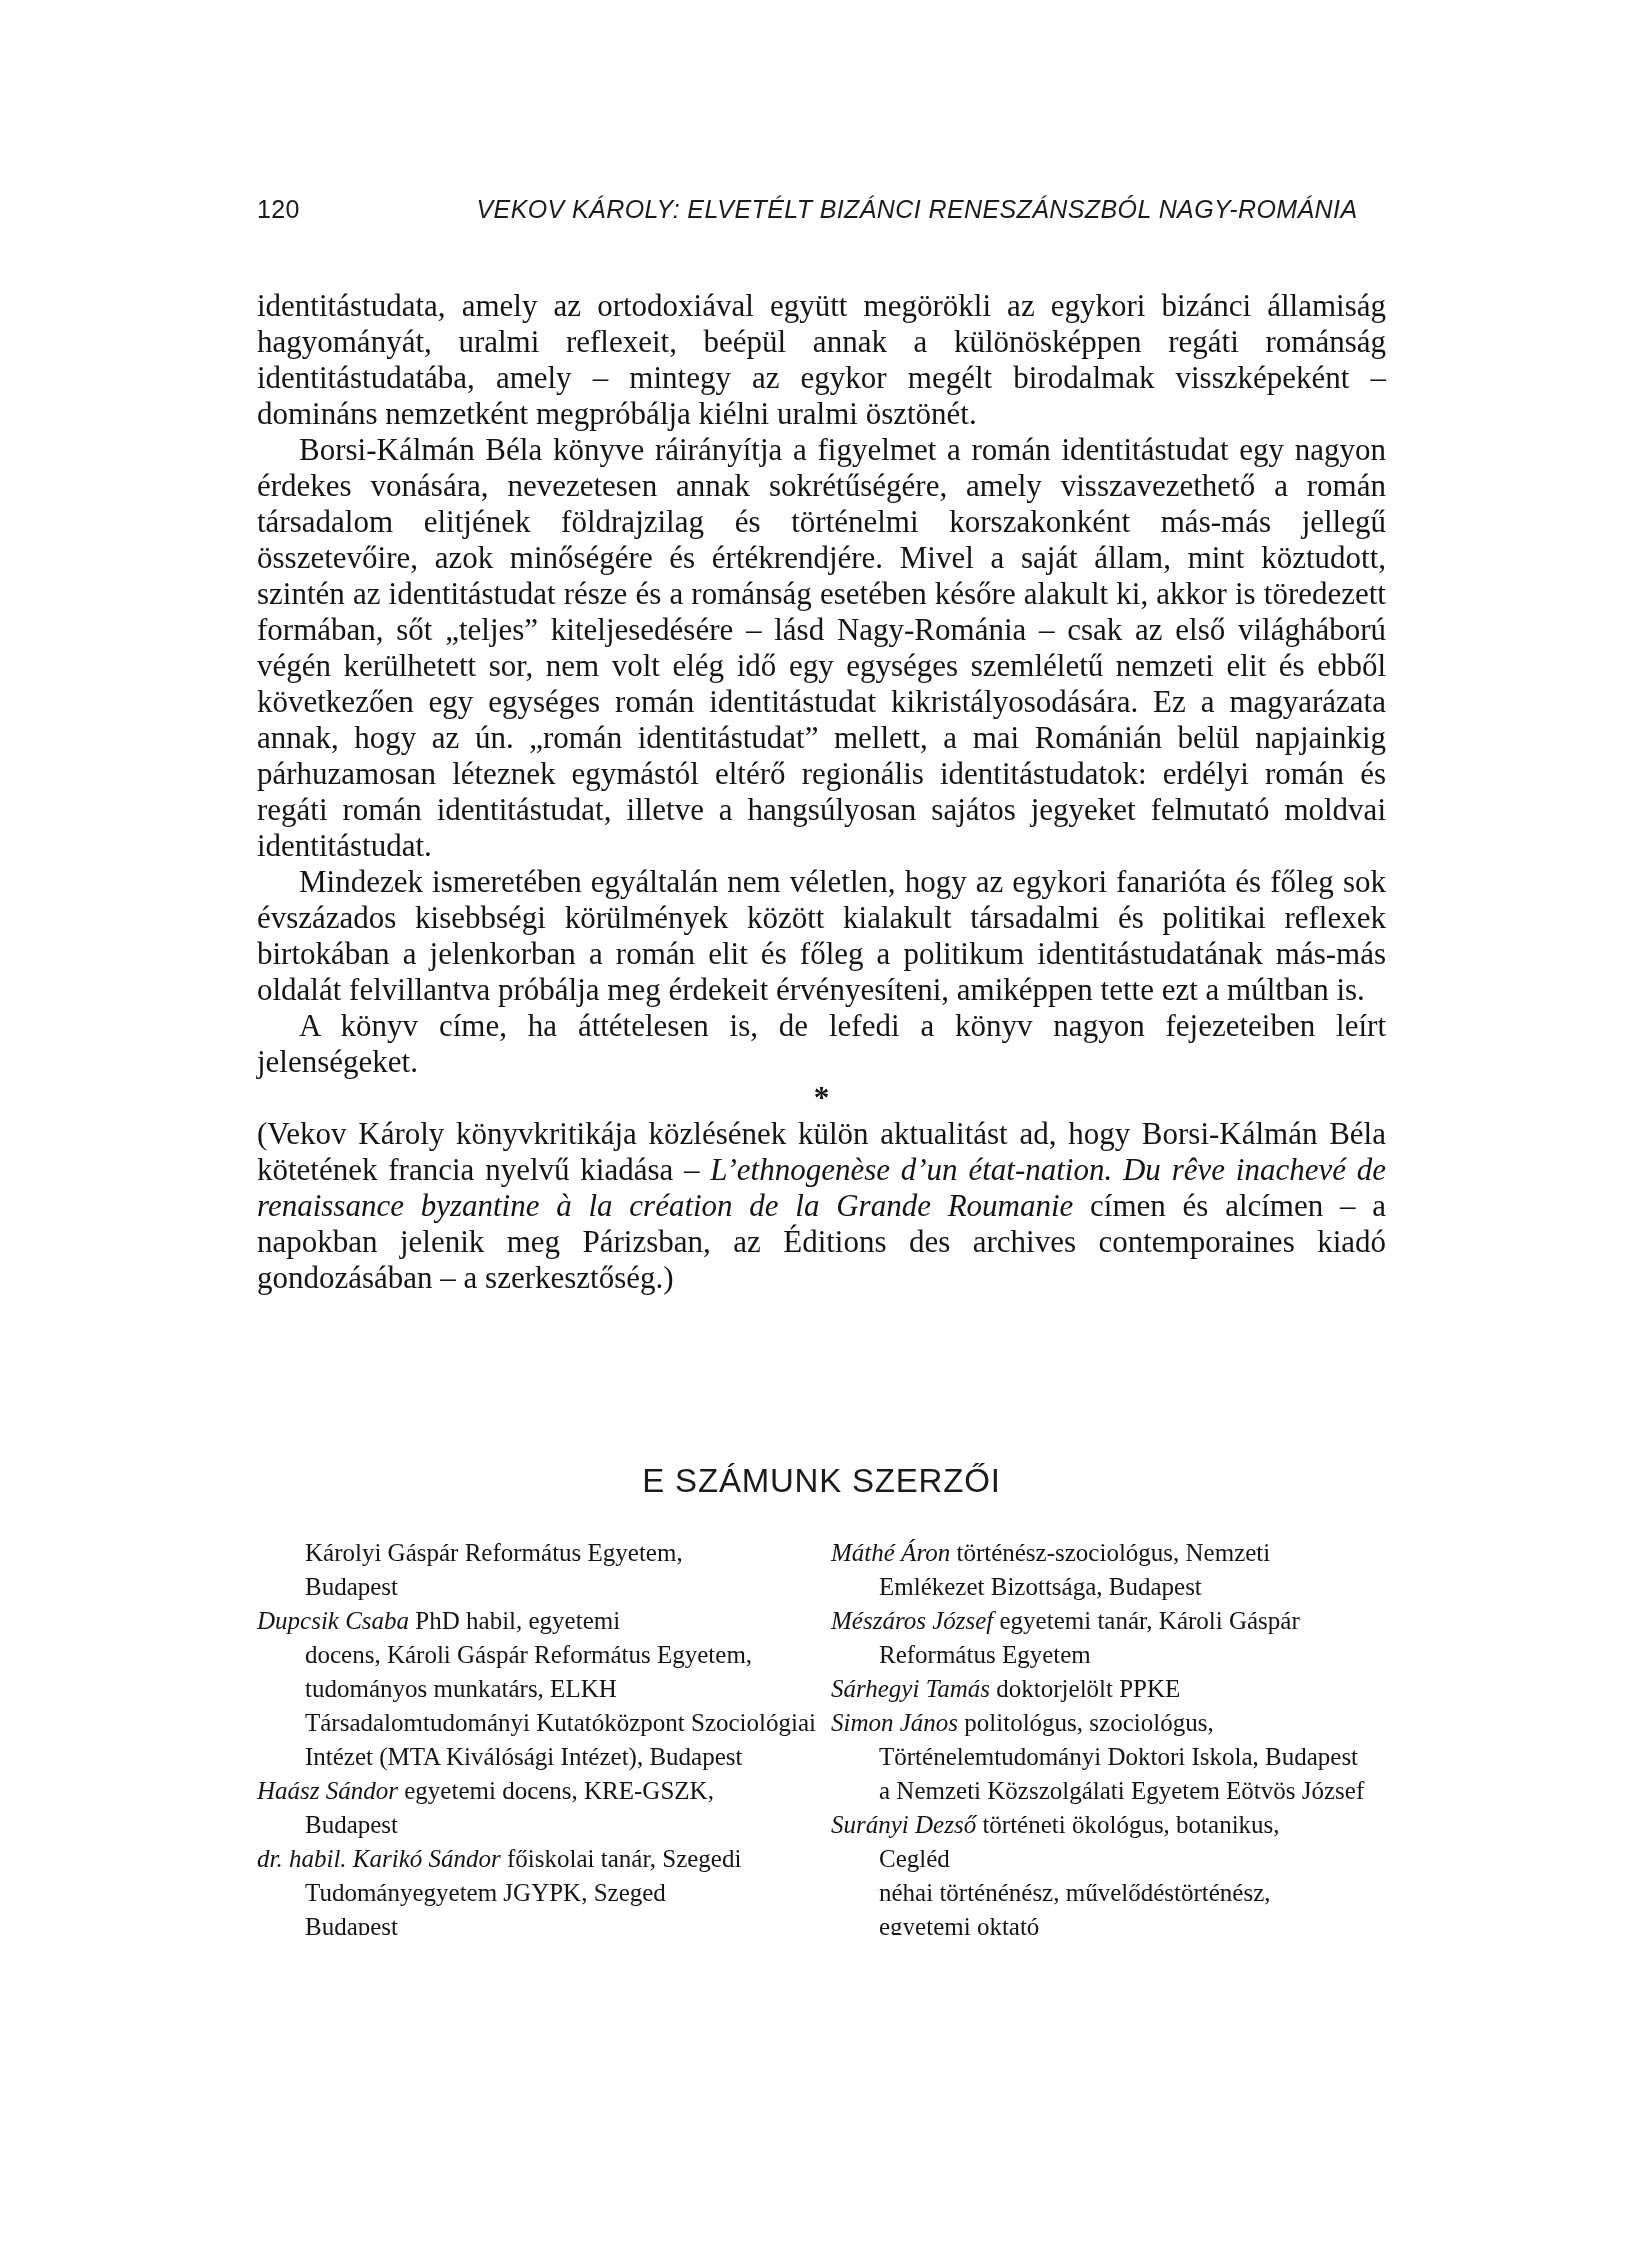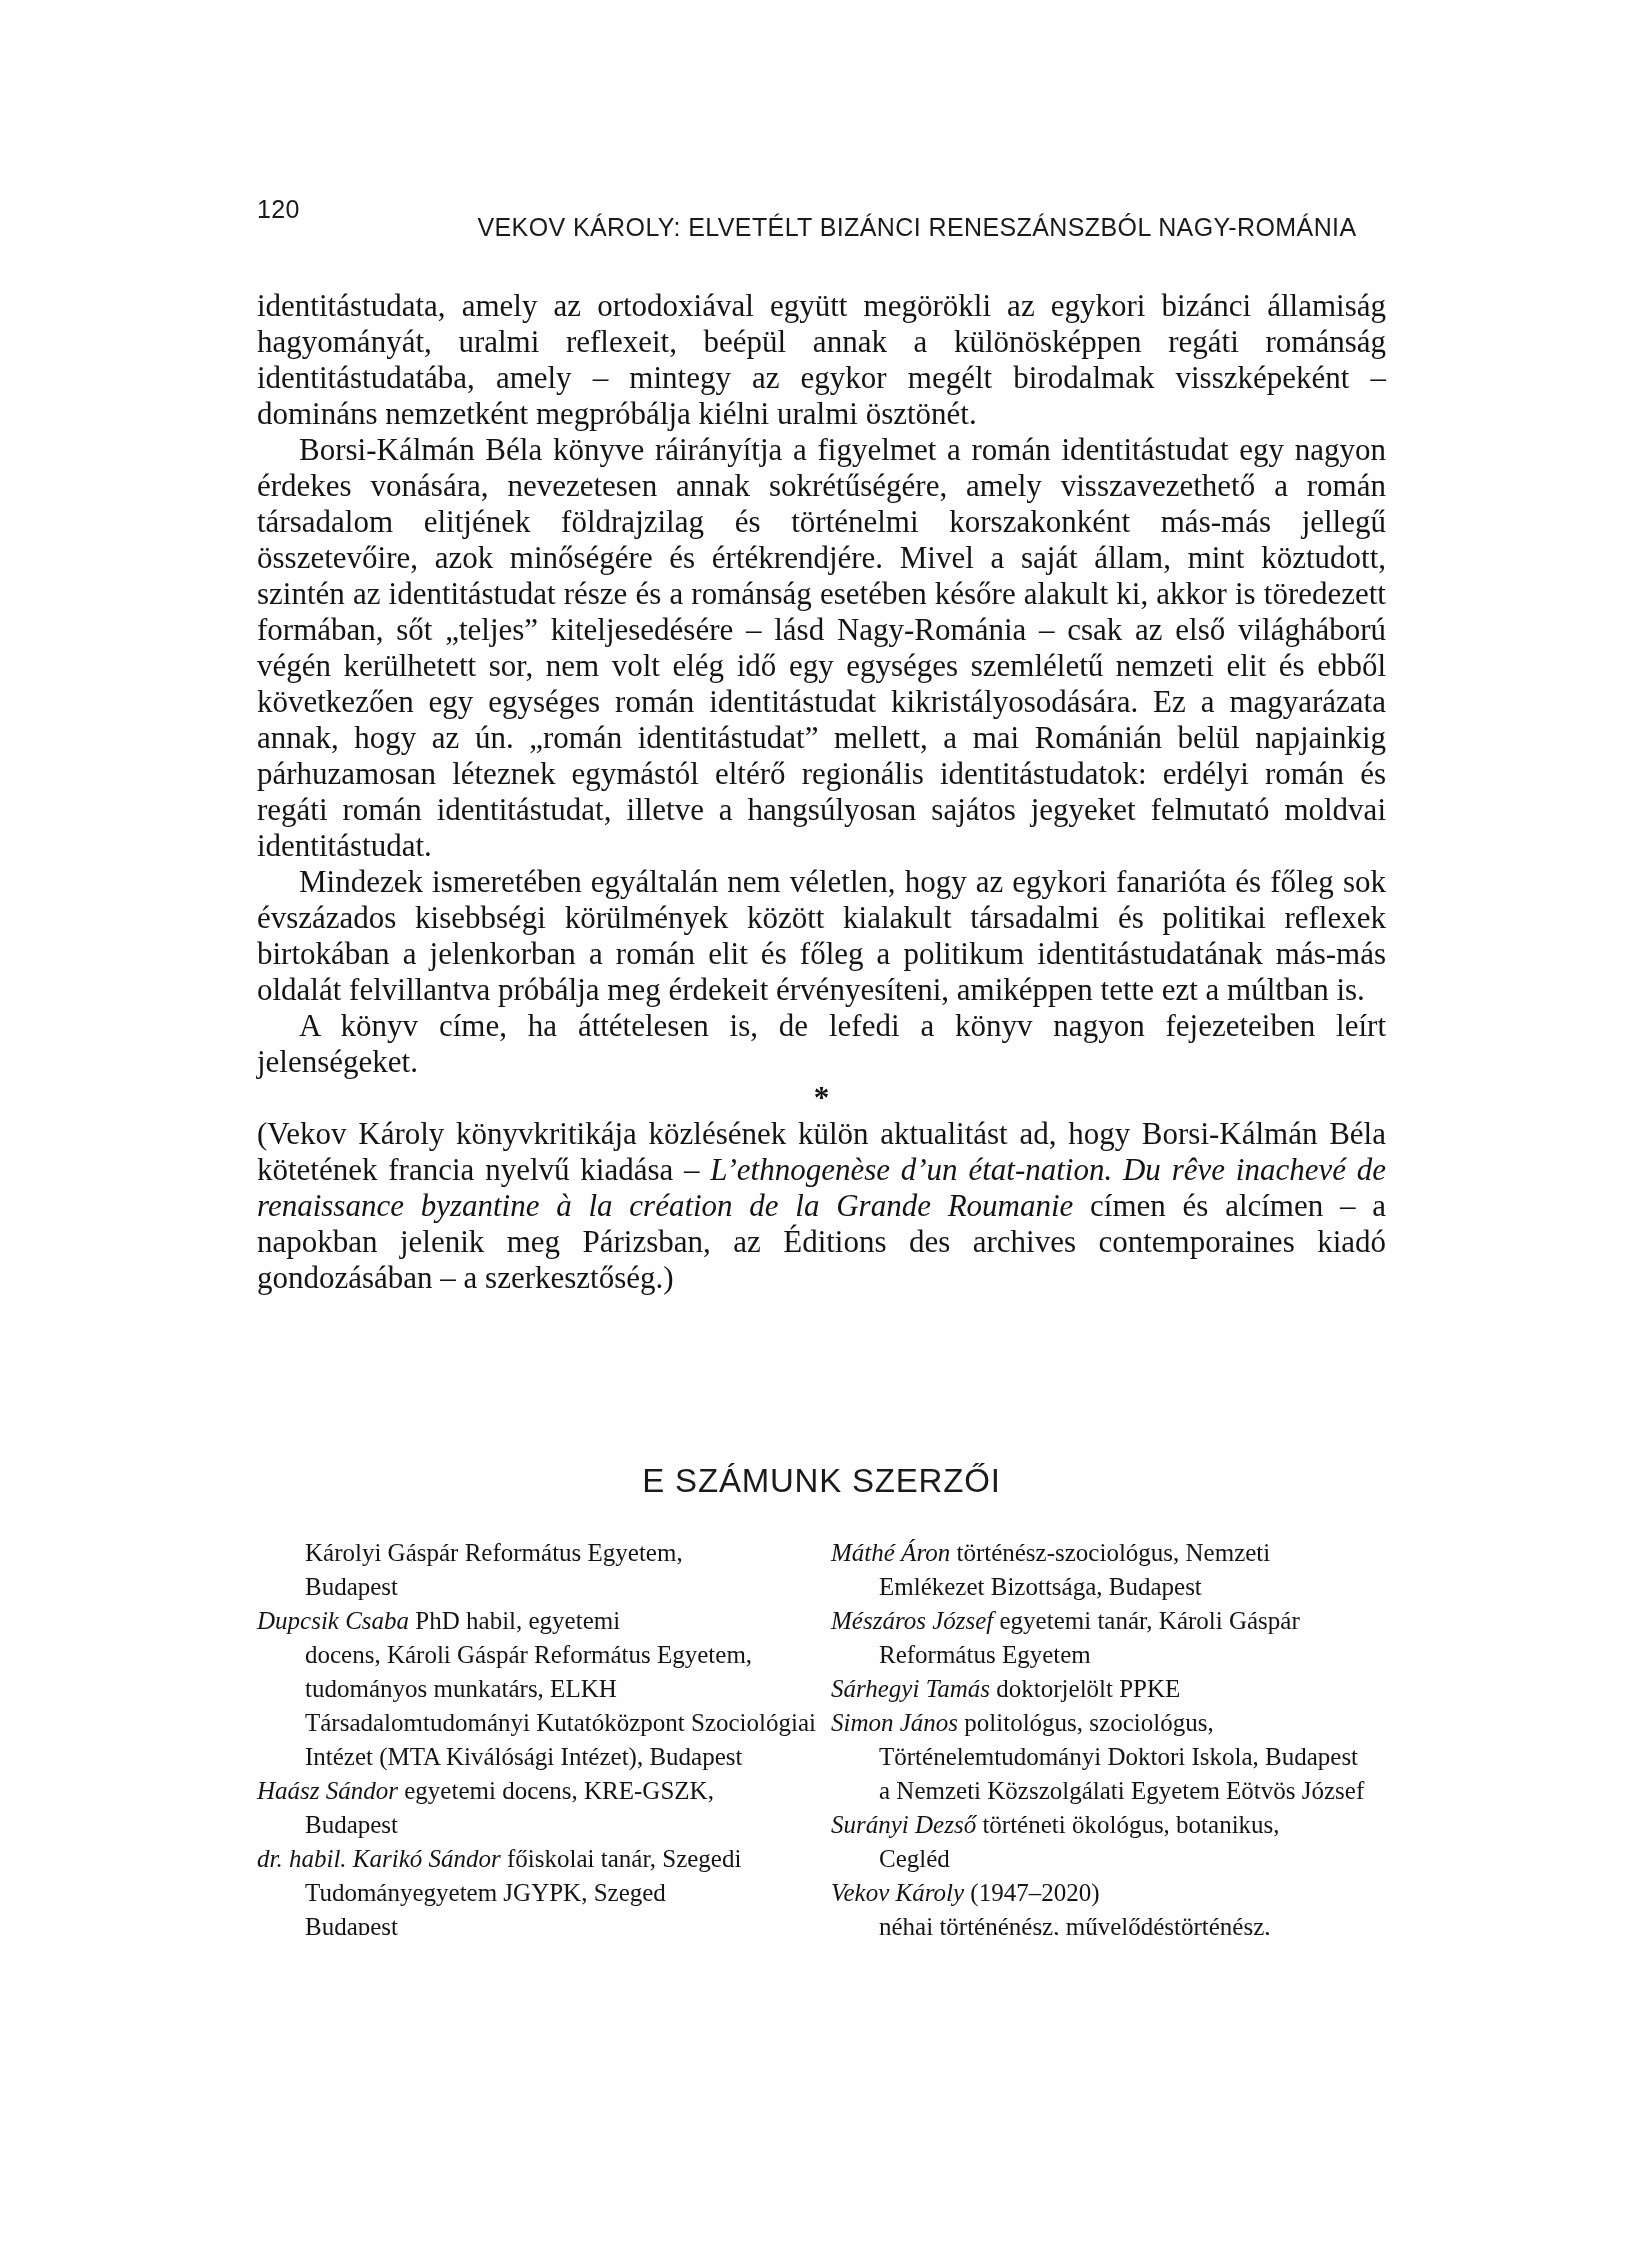--- a/index.html
+++ b/index.html
@@ -26,23 +26,24 @@
     height: 34px;
     font-family: "Liberation Sans", sans-serif;
     font-size: 25px;
     letter-spacing: 0.4px;
     color: #1b1b1b;
   }
   .page-num  { position: absolute; left: 0; top: 0; }
   .running-title {
     position: absolute;
     left: 660px;
-    top: 18px;
+    top: 0;
     transform: translateX(-50%);
     white-space: nowrap;
+    font-style: italic;
   }
 
   
   .article {
     position: absolute;
     left: 257px;
     top: 288px;
     width: 1129px;
     font-family: "Liberation Serif", serif;
     font-size: 31px;
@@ -136,21 +137,20 @@
       <div class="cline"><span class="it">Máthé Áron</span><span> történész-szociológus, Nemzeti</span></div>
       <div class="cline cont"><span>Emlékezet Bizottsága, Budapest</span></div>
       <div class="cline"><span class="it">Mészáros József</span><span> egyetemi tanár, Károli Gáspár</span></div>
       <div class="cline cont"><span>Református Egyetem</span></div>
       <div class="cline"><span class="it">Sárhegyi Tamás</span><span> doktorjelölt PPKE</span></div>
       <div class="cline"><span class="it">Simon János</span><span> politológus, szociológus,</span></div>
       <div class="cline cont"><span>Történelemtudományi Doktori Iskola, Budapest</span></div>
       <div class="cline cont"><span>a Nemzeti Közszolgálati Egyetem Eötvös József</span></div>
       <div class="cline"><span class="it">Surányi Dezső</span><span> történeti ökológus, botanikus,</span></div>
       <div class="cline cont"><span>Cegléd</span></div>
-      <div class="cline"><span class="it">Vekov Károly</span><span> (1947–2020)</span></div>
       <div class="cline cont"><span>néhai történénész, művelődéstörténész,</span></div>
       <div class="cline cont"><span>egyetemi oktató</span></div>
     </div>
 
   <div class="footer">Valóság • 2023. június</div>
 
 </div>
 
 
 </body></html>

